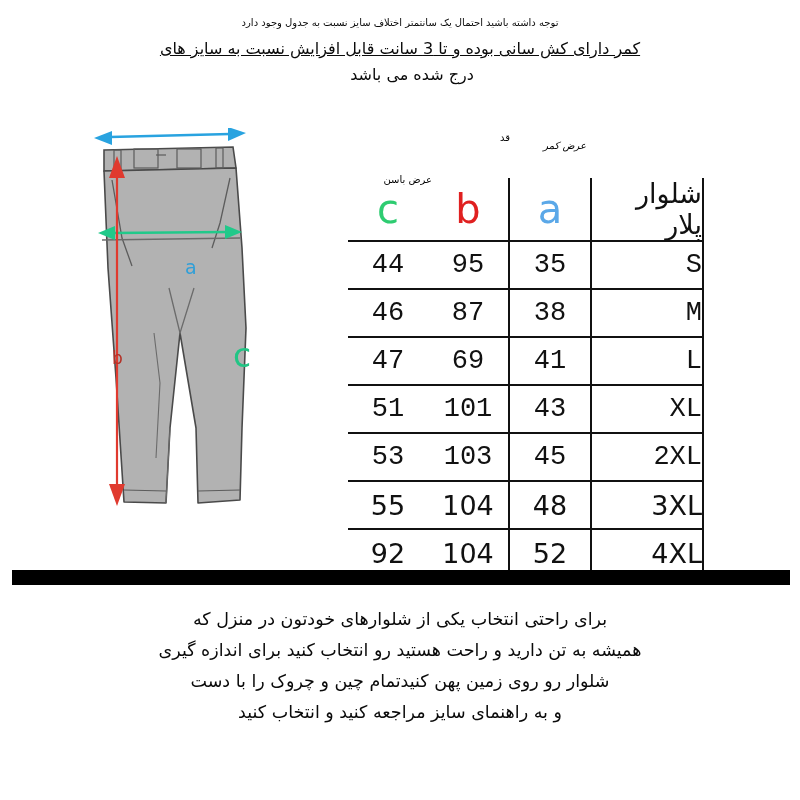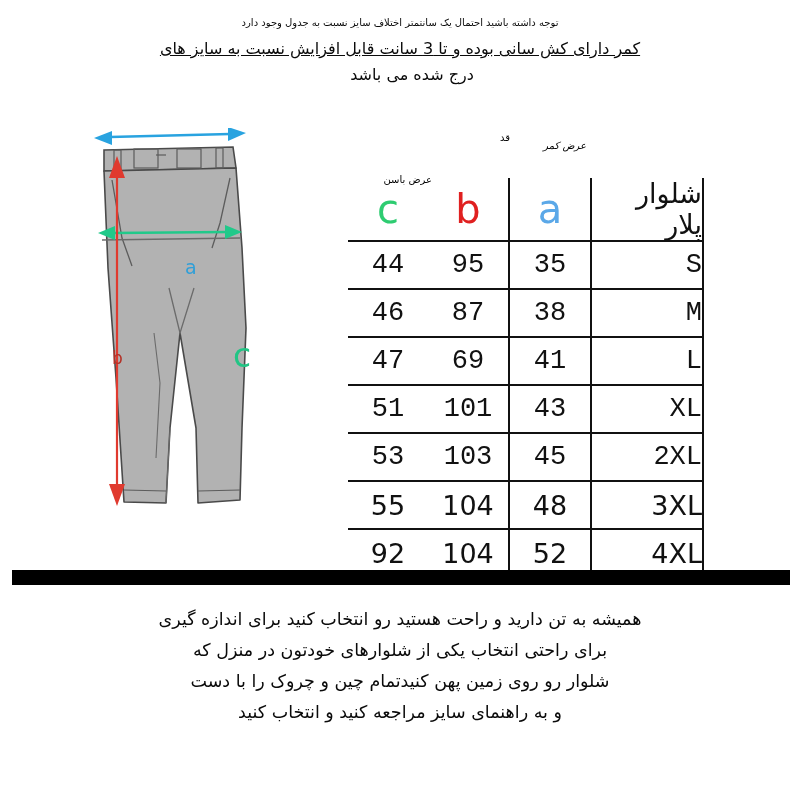--- a/index.html
+++ b/index.html
@@ -262,19 +262,19 @@
           <td class="c-val">92</td>
         </tr>
 
       </tbody>
     </table>
   </div>
 
   <div class="divider"></div>
 
   <div class="bottom-note">
+    <div class="inst-line">برای راحتی انتخاب یکی از  شلوارهای   خودتون در منزل که</div>
     <div class="inst-line">همیشه به تن دارید و راحت هستید رو انتخاب کنید برای اندازه گیری</div>
-    <div class="inst-line">برای راحتی انتخاب یکی از  شلوارهای   خودتون در منزل که</div>
     <div class="inst-line">شلوار   رو روی زمین پهن کنیدتمام چین و چروک را با دست</div>
     <div class="inst-line">و به راهنمای سایز مراجعه کنید و انتخاب کنید</div>
   </div>
 
 </div>
 
 </body></html>

